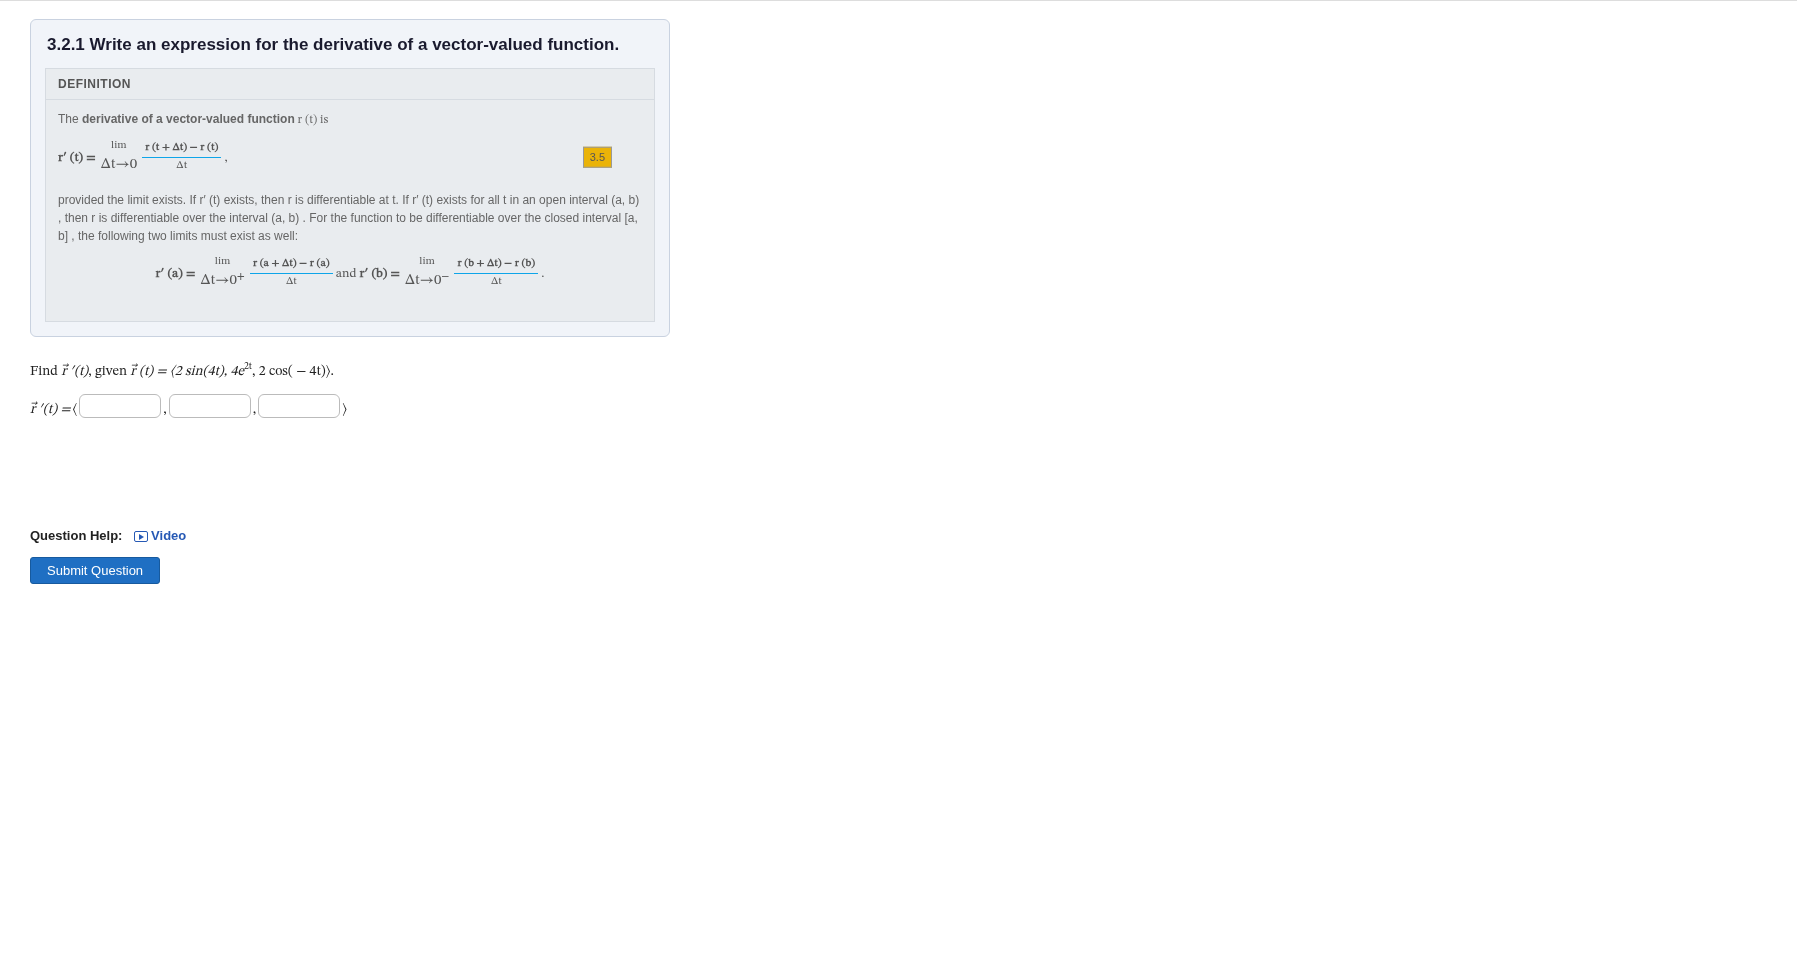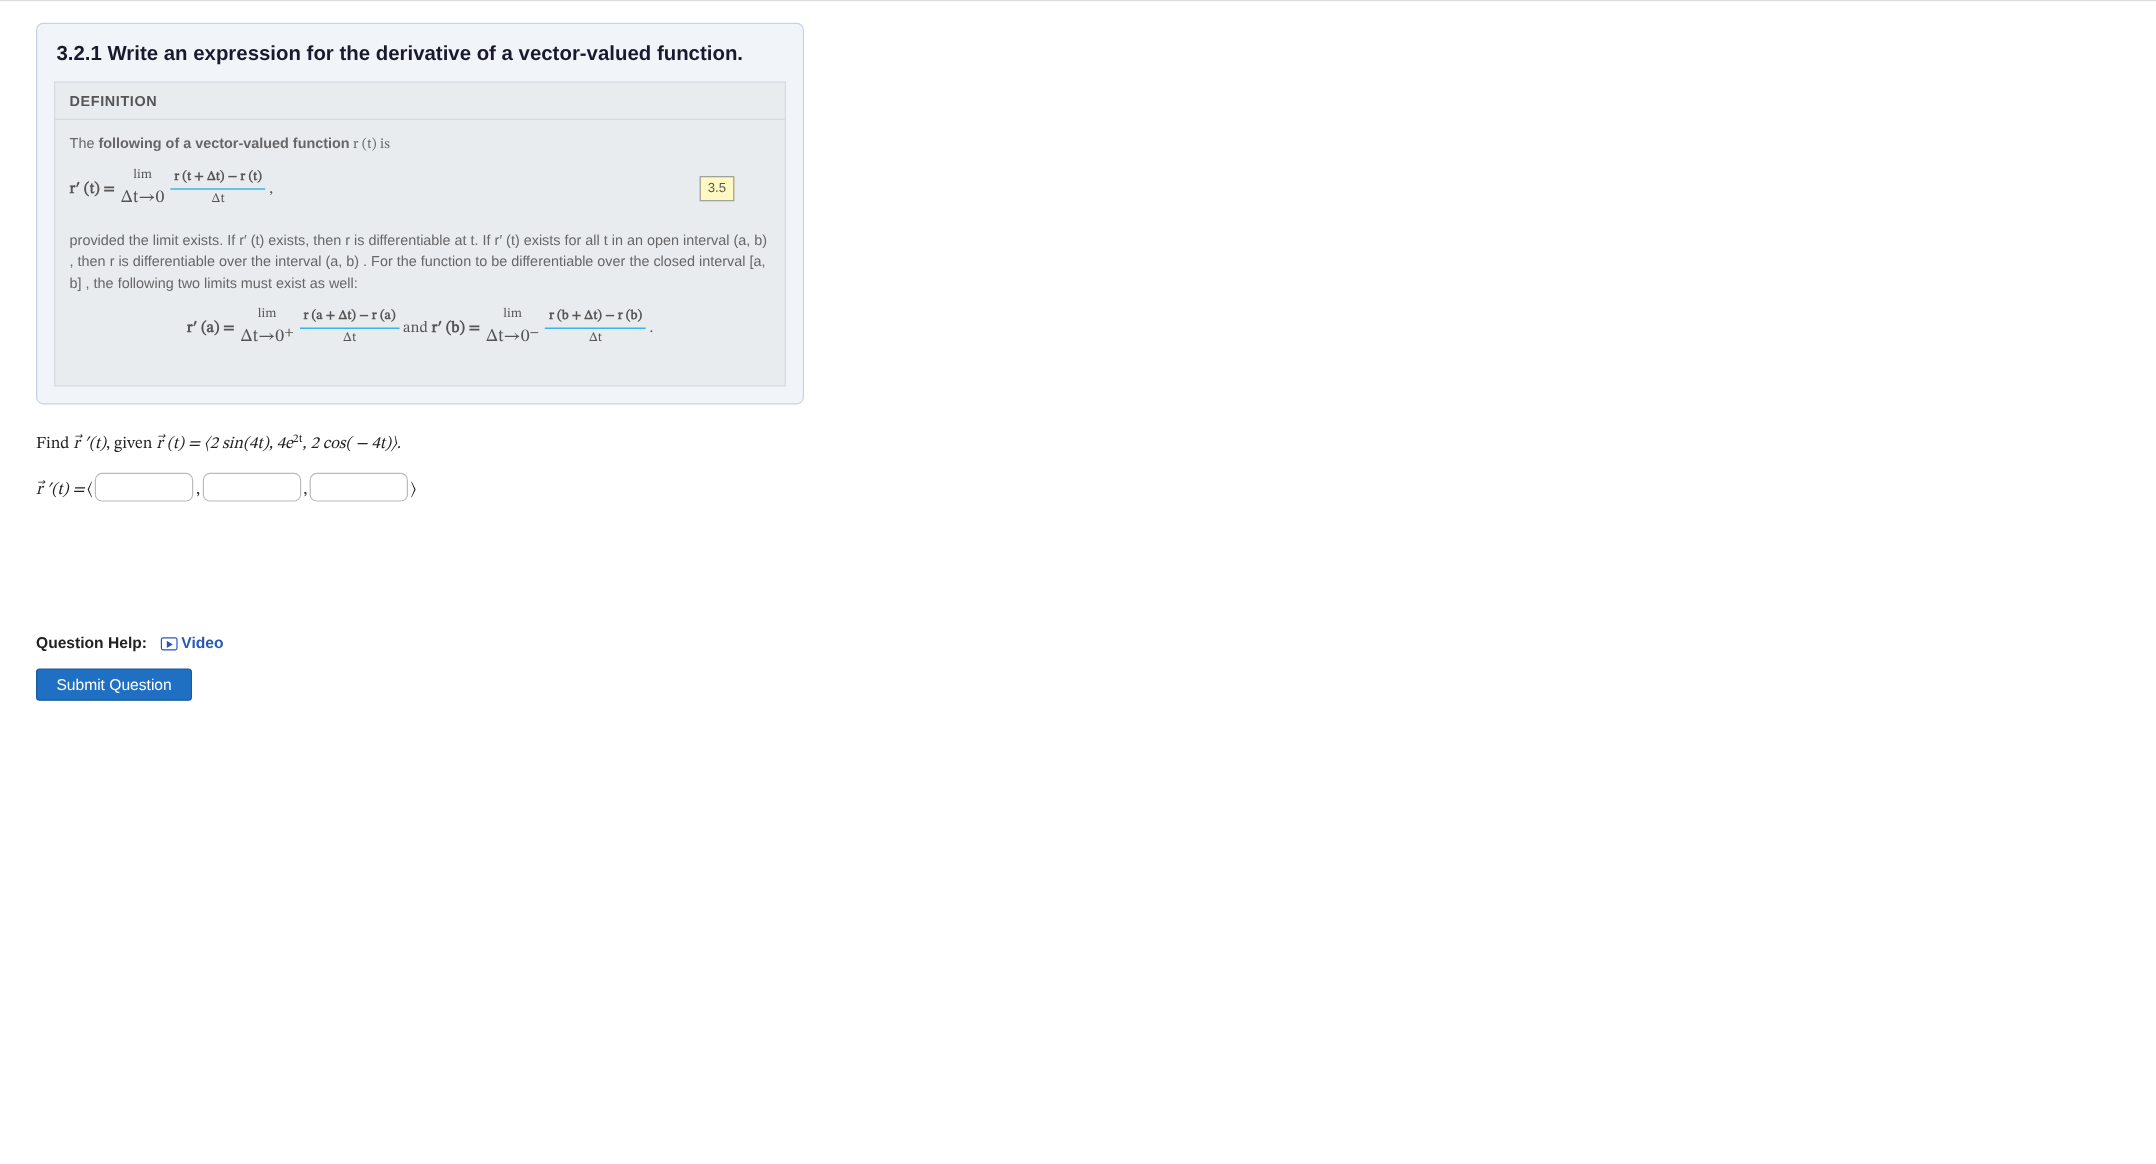--- a/index.html
+++ b/index.html
@@ -61,21 +61,21 @@
   }
   .eq-tag {
     position: absolute;
     right: 30px;
     top: 50%;
     transform: translateY(-50%);
     border: 1px solid #999;
     padding: 1px 6px;
     font-size: 11px;
     color: #555;
-    background: #fef9c3;
+    background: #eab308;
   }
   .math {
     font-family: "Cambria Math", "STIX Two Math", "Times New Roman", serif;
   }
   .frac {
     display: inline-block;
     vertical-align: middle;
     text-align: center;
     font-size: 11px;
   }
@@ -168,21 +168,21 @@
 
 <div class="page">
 
   <div class="card">
     <div class="card-title">3.2.1 Write an expression for the derivative of a vector-valued function.</div>
 
     <div class="def-box">
       <div class="def-header">DEFINITION</div>
       <div class="def-body">
         <p>
-          <span>The </span><span class="bold">following of a vector-valued function</span><span class="math"> r (t) is</span>
+          <span>The </span><span class="bold">derivative of a vector-valued function</span><span class="math"> r (t) is</span>
         </p>
 
         <div class="eq-row">
           <span class="eq-line">
             <span class="bold">r′ (t) = </span>
             <span class="lim">
               <span class="top">lim</span>
               <span class="bot">Δt→0</span>
             </span>
             <span class="frac">
@@ -219,21 +219,21 @@
             </span>
             <span> .</span>
           </span>
         </div>
       </div>
     </div>
   </div>
 
   <div class="question-area">
     <div class="question-text">
-      <span>Find </span><span class="math" style="font-style:italic;">r⃗ ′(t)</span><span>, given </span><span class="math" style="font-style:italic;">r⃗ (t) = ⟨2 sin(4t), 4e</span><sup class="math">2t</sup><span class="math" style="font-style:italic;">, 2 cos( − 4t)⟩.</span>
+      <span>Find </span><span class="math" style="font-style:italic;">r⃗ ′(t)</span><span>, given </span><span class="math" style="font-style:italic;">r⃗ (t) = ⟨2 sin(4t), 4e</span><sup class="math">2t</sup><span class="math" style="">, 2 cos( − 4t)⟩.</span>
     </div>
 
     <div class="answer-line">
       <span class="math" style="font-style:italic;">r⃗ ′(t) = </span>
       <span>⟨</span>
       <input type="text" style="">
       <span>,</span>
       <input type="text" style="">
       <span>,</span>
       <input type="text" style="">

